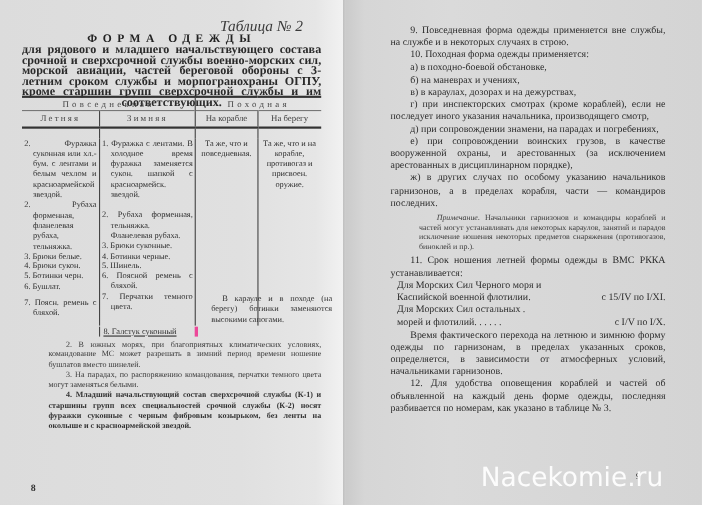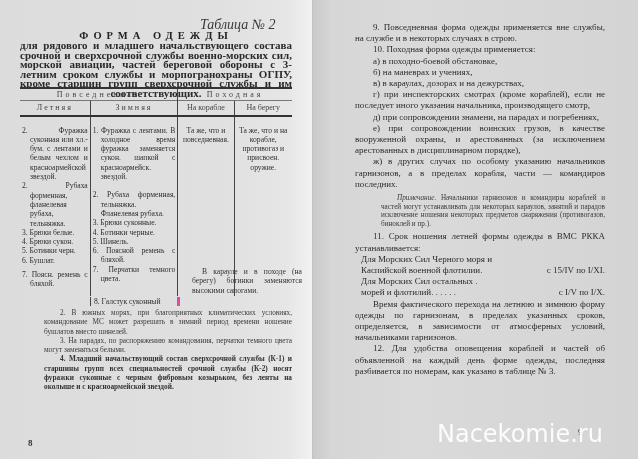--- a/index.html
+++ b/index.html
@@ -52,21 +52,21 @@
   .uniform-table td { vertical-align: top; padding: 0 2px; }
   .uniform-table .spacer td { height: 9px; }
   .item { display: block; padding-left: 8px; text-indent: -8px; text-align: justify; }
   .col-w1 { width: 66px; } .col-w2 { width: 86px; } .col-w3 { width: 52px; margin-top: 28px; } .col-w4 { width: 56px; }
   .note-karaul {
     position: absolute; left: 192px; top: 267px; width: 110px;
     font-size: 7.6px; line-height: 9.3px; text-align: justify; text-indent: 10px; color: #333;
   }
   .last-row-item {
     position: absolute; left: 90px; top: 297px; width: 90px; font-size: 7.6px; color: #2e2e2e;
-    border-left: 1px solid #444; border-right: 3px solid #ec4899; padding-left: 3px; box-sizing: border-box;
+    border-left: 1px solid #444; border-right: 3px solid #ec4899; padding-left: 3px; box-sizing: border-box; text-decoration: underline;
   }
   .notes-left {
     position: absolute; left: 44px; top: 308px; width: 248px;
     font-size: 7.3px; line-height: 9.3px; text-align: justify; color: #3a3a3a;
   }
   .notes-left p { margin: 0; text-indent: 16px; }
   .notes-left .note-head { font-style: italic; }
   .notes-left p.bold-ish { font-weight: bold; color: #333; }
   .page-num-left { position: absolute; left: 28px; top: 438px; font-size: 9px; font-weight: bold; color: #333; }
 

